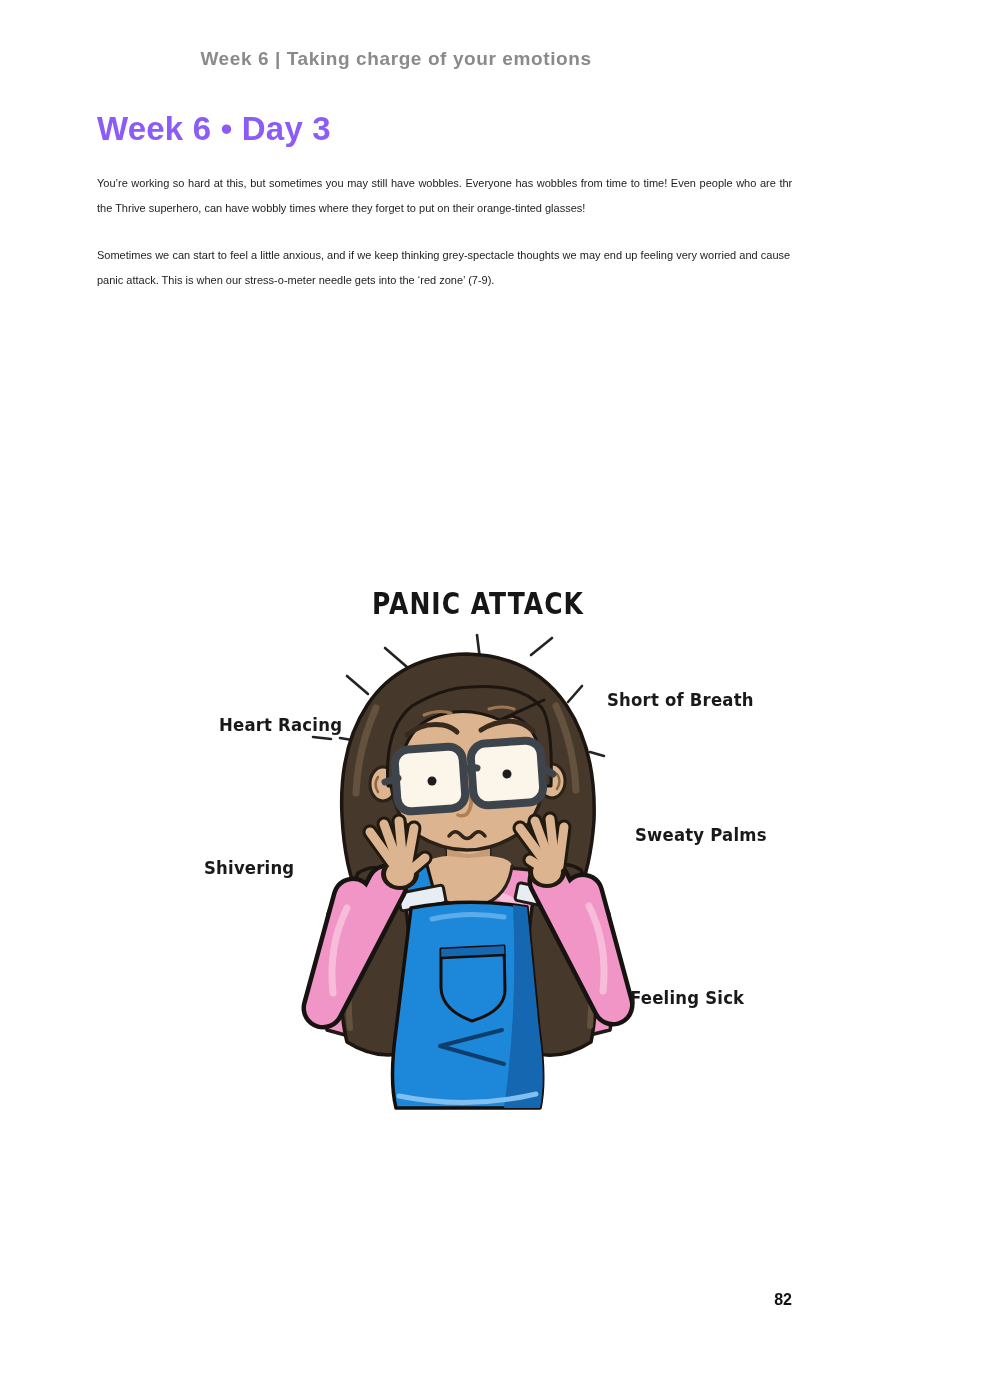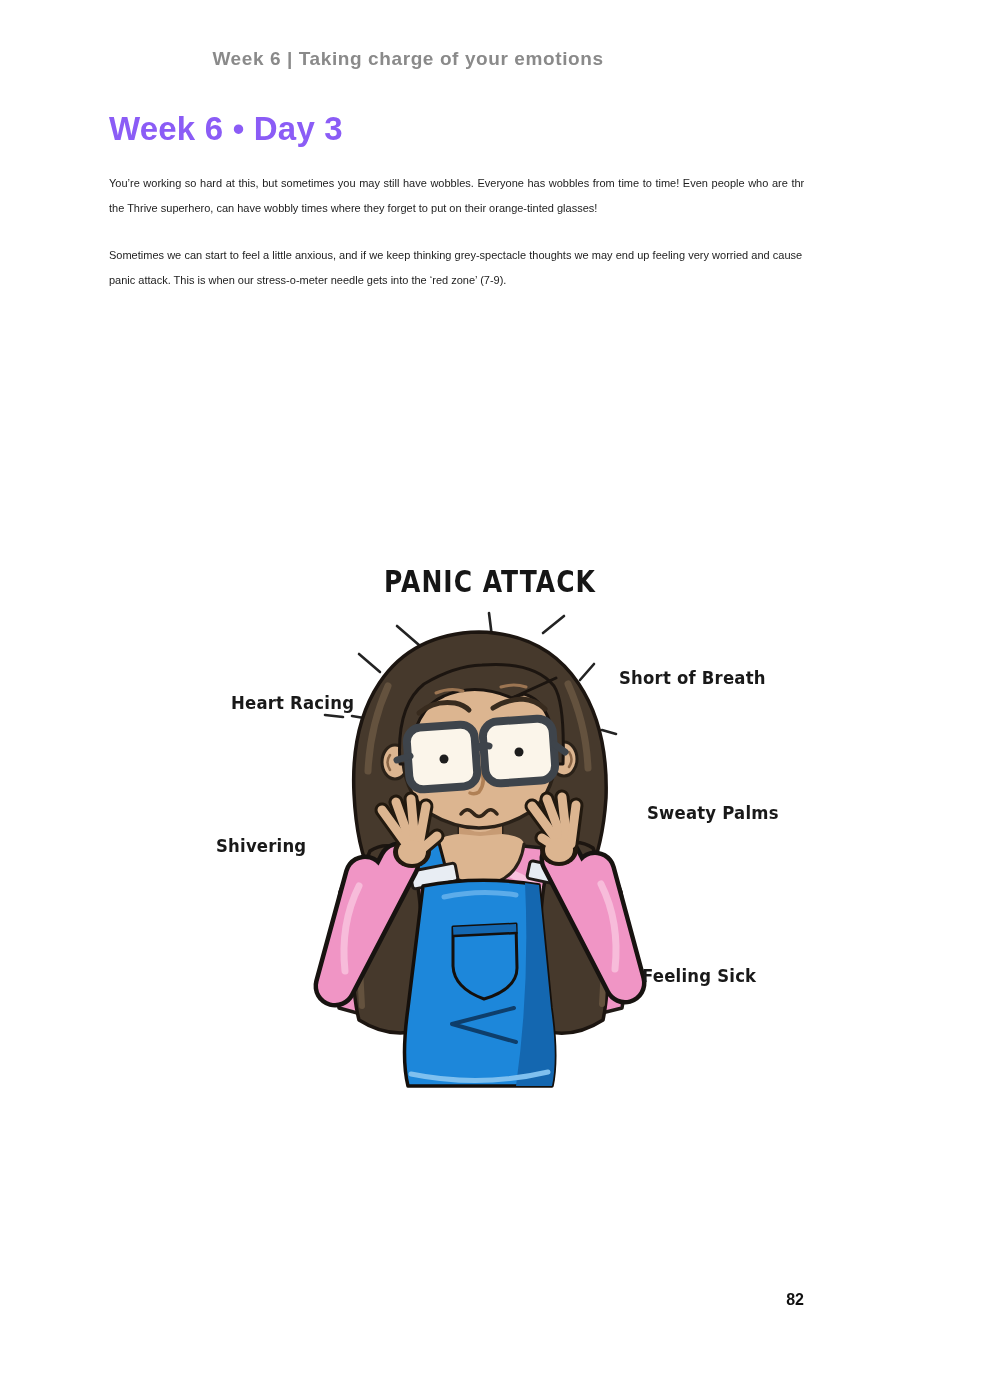--- a/index.html
+++ b/index.html
@@ -1,30 +1,30 @@
 <!DOCTYPE html>
 <html><head>
 <meta charset="utf-8">
 <style>
   html,body{margin:0;padding:0;background:#ffffff;}
   #page{
     position:relative;width:792px;height:1394px;background:#ffffff;overflow:hidden;
-    font-family:"Liberation Sans",sans-serif;color:#1a1a1a;margin-left:12px;
+    font-family:"Liberation Sans",sans-serif;color:#1a1a1a;
   }
   .running-header{
     position:absolute;top:48px;left:0;right:0;text-align:center;
     font-size:19px;font-weight:bold;color:#8a8a8a;letter-spacing:.6px;
   }
   .content{position:absolute;top:110px;left:97px;width:792px;}
   h1.doc-title{margin:0;font-size:33px;font-weight:bold;color:#8b5cf6;letter-spacing:.2px;}
   h2.sec-heading{margin:31px 0 0 0;font-size:20.5px;font-weight:bold;color:#111;}
   p.body-par{
     margin:23px 0 0 0;font-size:11px;line-height:24.6px;text-align:justify;color:#1c1c1c;
   }
-  .illustration{position:absolute;left:200px;top:556px;width:560px;height:540px;overflow:visible;}
+  .illustration{position:absolute;left:200px;top:578px;width:560px;height:540px;overflow:visible;}
   .illo-title{
     position:absolute;left:278px;top:8px;transform:translateX(-50%) scaleY(1.22);transform-origin:top center;
     font-family:"DejaVu Sans",sans-serif;font-weight:bold;font-size:25px;color:#161616;
     letter-spacing:1px;white-space:nowrap;
   }
   .illo-label{
     position:absolute;font-family:"DejaVu Sans",sans-serif;font-weight:bold;font-size:16.5px;
     color:#191919;white-space:nowrap;letter-spacing:.2px;transform:scaleY(1.12);transform-origin:top left;
   }
   .lbl-heart{left:19px;top:136px;}

